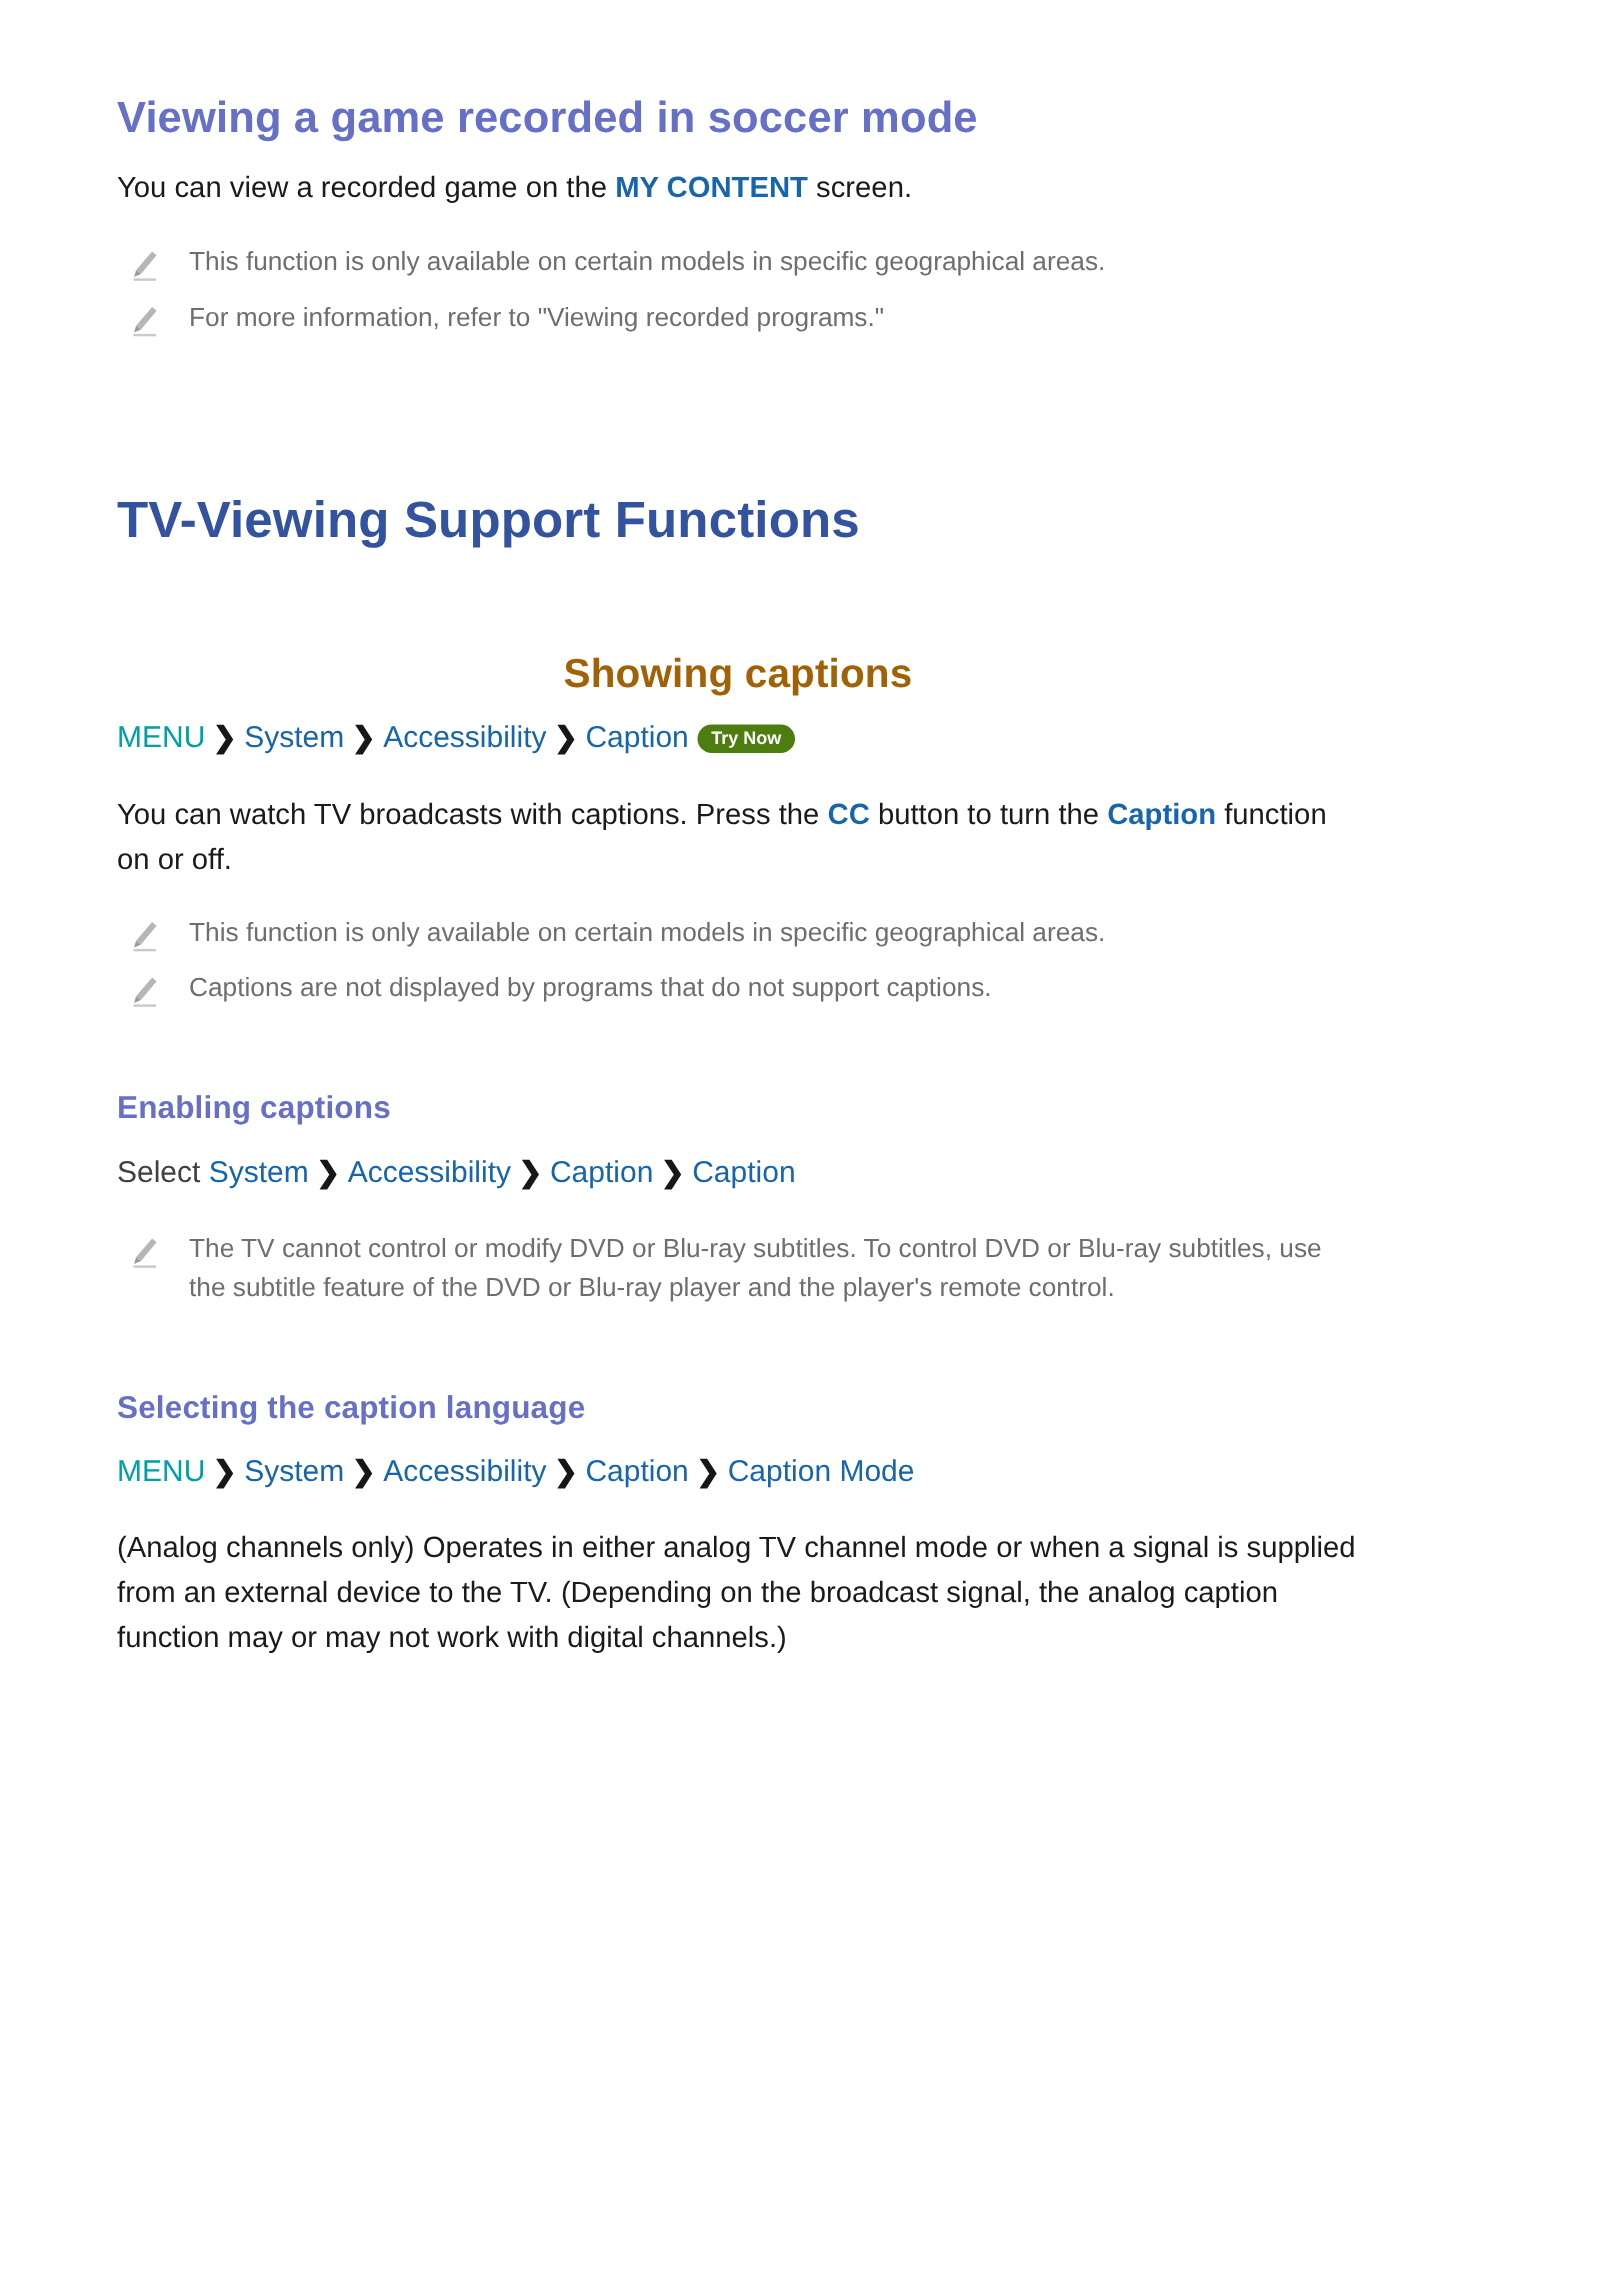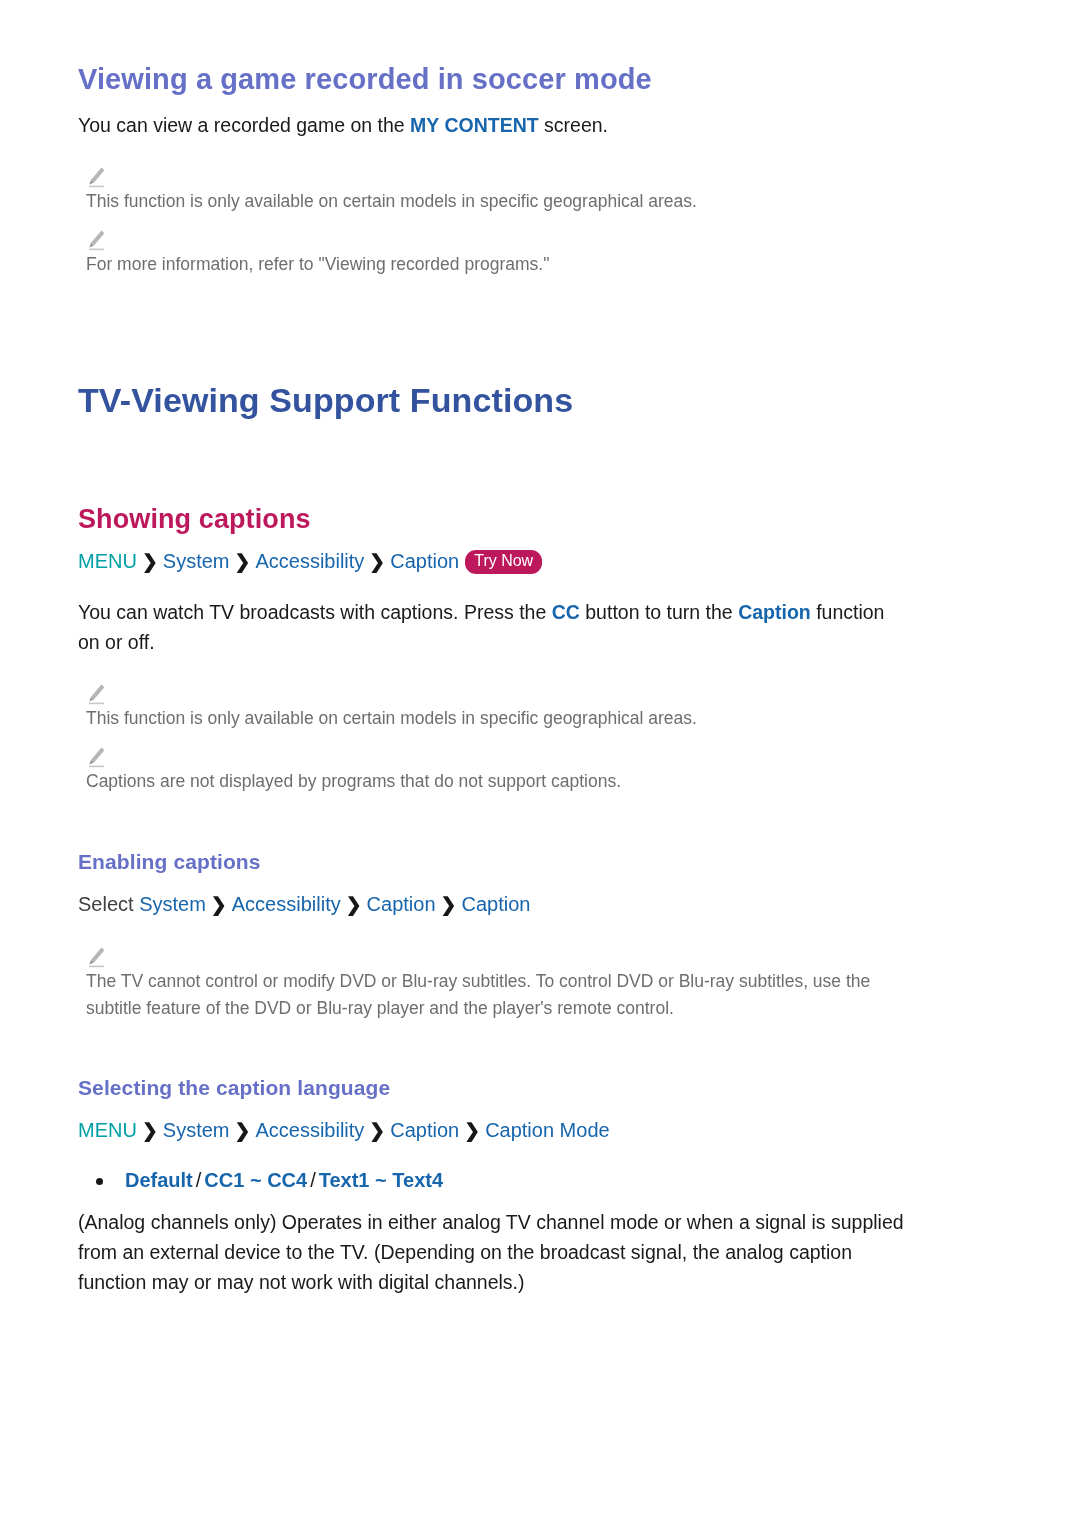--- a/index.html
+++ b/index.html
@@ -37,24 +37,25 @@
     font-weight: bold;
     color: #33539e;
     margin: 0;
     line-height: 1.2;
     letter-spacing: 0.1px;
   }
 
   h2.section-title {
     font-size: 27px;
     font-weight: bold;
-    color: #be185d;
-    margin: 16px 0 12px 0;
-    line-height: 1.2;
-    letter-spacing: 0.1px;
+    color: #a16207;
+    margin: 0 0 12px 0;
+    line-height: 1.2;
+    letter-spacing: 0.1px;
+    text-align: center;
   }
 
   h3.subsection-title {
     font-size: 21px;
     font-weight: bold;
     color: #6670c6;
     margin: 0 0 16px 0;
     line-height: 1.2;
     letter-spacing: 0.1px;
   }
@@ -92,38 +93,37 @@
     padding: 0 5px;
     display: inline-block;
   }
   .path-line .lead {
     color: #404040;
     font-weight: normal;
   }
 
   .try-now {
     display: inline-block;
-    background: #be185d;
+    background: #4d7c0f;
     color: #ffffff;
-    font-size: 16px;
-    font-weight: normal;
+    font-size: 12px;
+    font-weight: bold;
     border-radius: 11px;
     padding: 2px 9px 3px 9px;
     line-height: 1.18;
     margin-left: 6px;
     vertical-align: 2px;
   }
 
   
   .note-row {
     display: flex;
     align-items: flex-start;
     margin: 0 0 10px 0;
     padding-left: 8px;
-    flex-direction: column;
   }
   .note-icon {
     flex: 0 0 auto;
     width: 20px;
     height: 22px;
     margin-right: 20px;
     margin-top: 5px;
   }
   .note-icon svg { display: block; }
   .note-text {
@@ -267,22 +267,16 @@
   <div class="gap-md"></div>
 
   <h3 class="subsection-title">Selecting the caption language</h3>
 
   <div class="path-line">
     <span class="seg kw-teal">MENU</span><span class="sep">❯</span><span class="seg kw-blue">System</span><span class="sep">❯</span><span class="seg kw-blue">Accessibility</span><span class="sep">❯</span><span class="seg kw-blue">Caption</span><span class="sep">❯</span><span class="seg kw-blue">Caption Mode</span>
   </div>
 
   <div class="gap-xs"></div>
 
-  <div class="bullet-row">
-    <span class="bullet-dot"></span>
-    <span class="bullet-text">
-      <span class="kw-blue">Default</span><span class="slash">/</span><span class="kw-blue">CC1 ~ CC4</span><span class="slash">/</span><span class="kw-blue">Text1 ~ Text4</span>
-    </span>
-  </div>
 
   <p class="body-text para-indent">(Analog channels only) Operates in either analog TV channel mode or when a signal is supplied from an external device to the TV. (Depending on the broadcast signal, the analog caption function may or may not work with digital channels.)</p>
 
 </div>
 
 </body></html>

